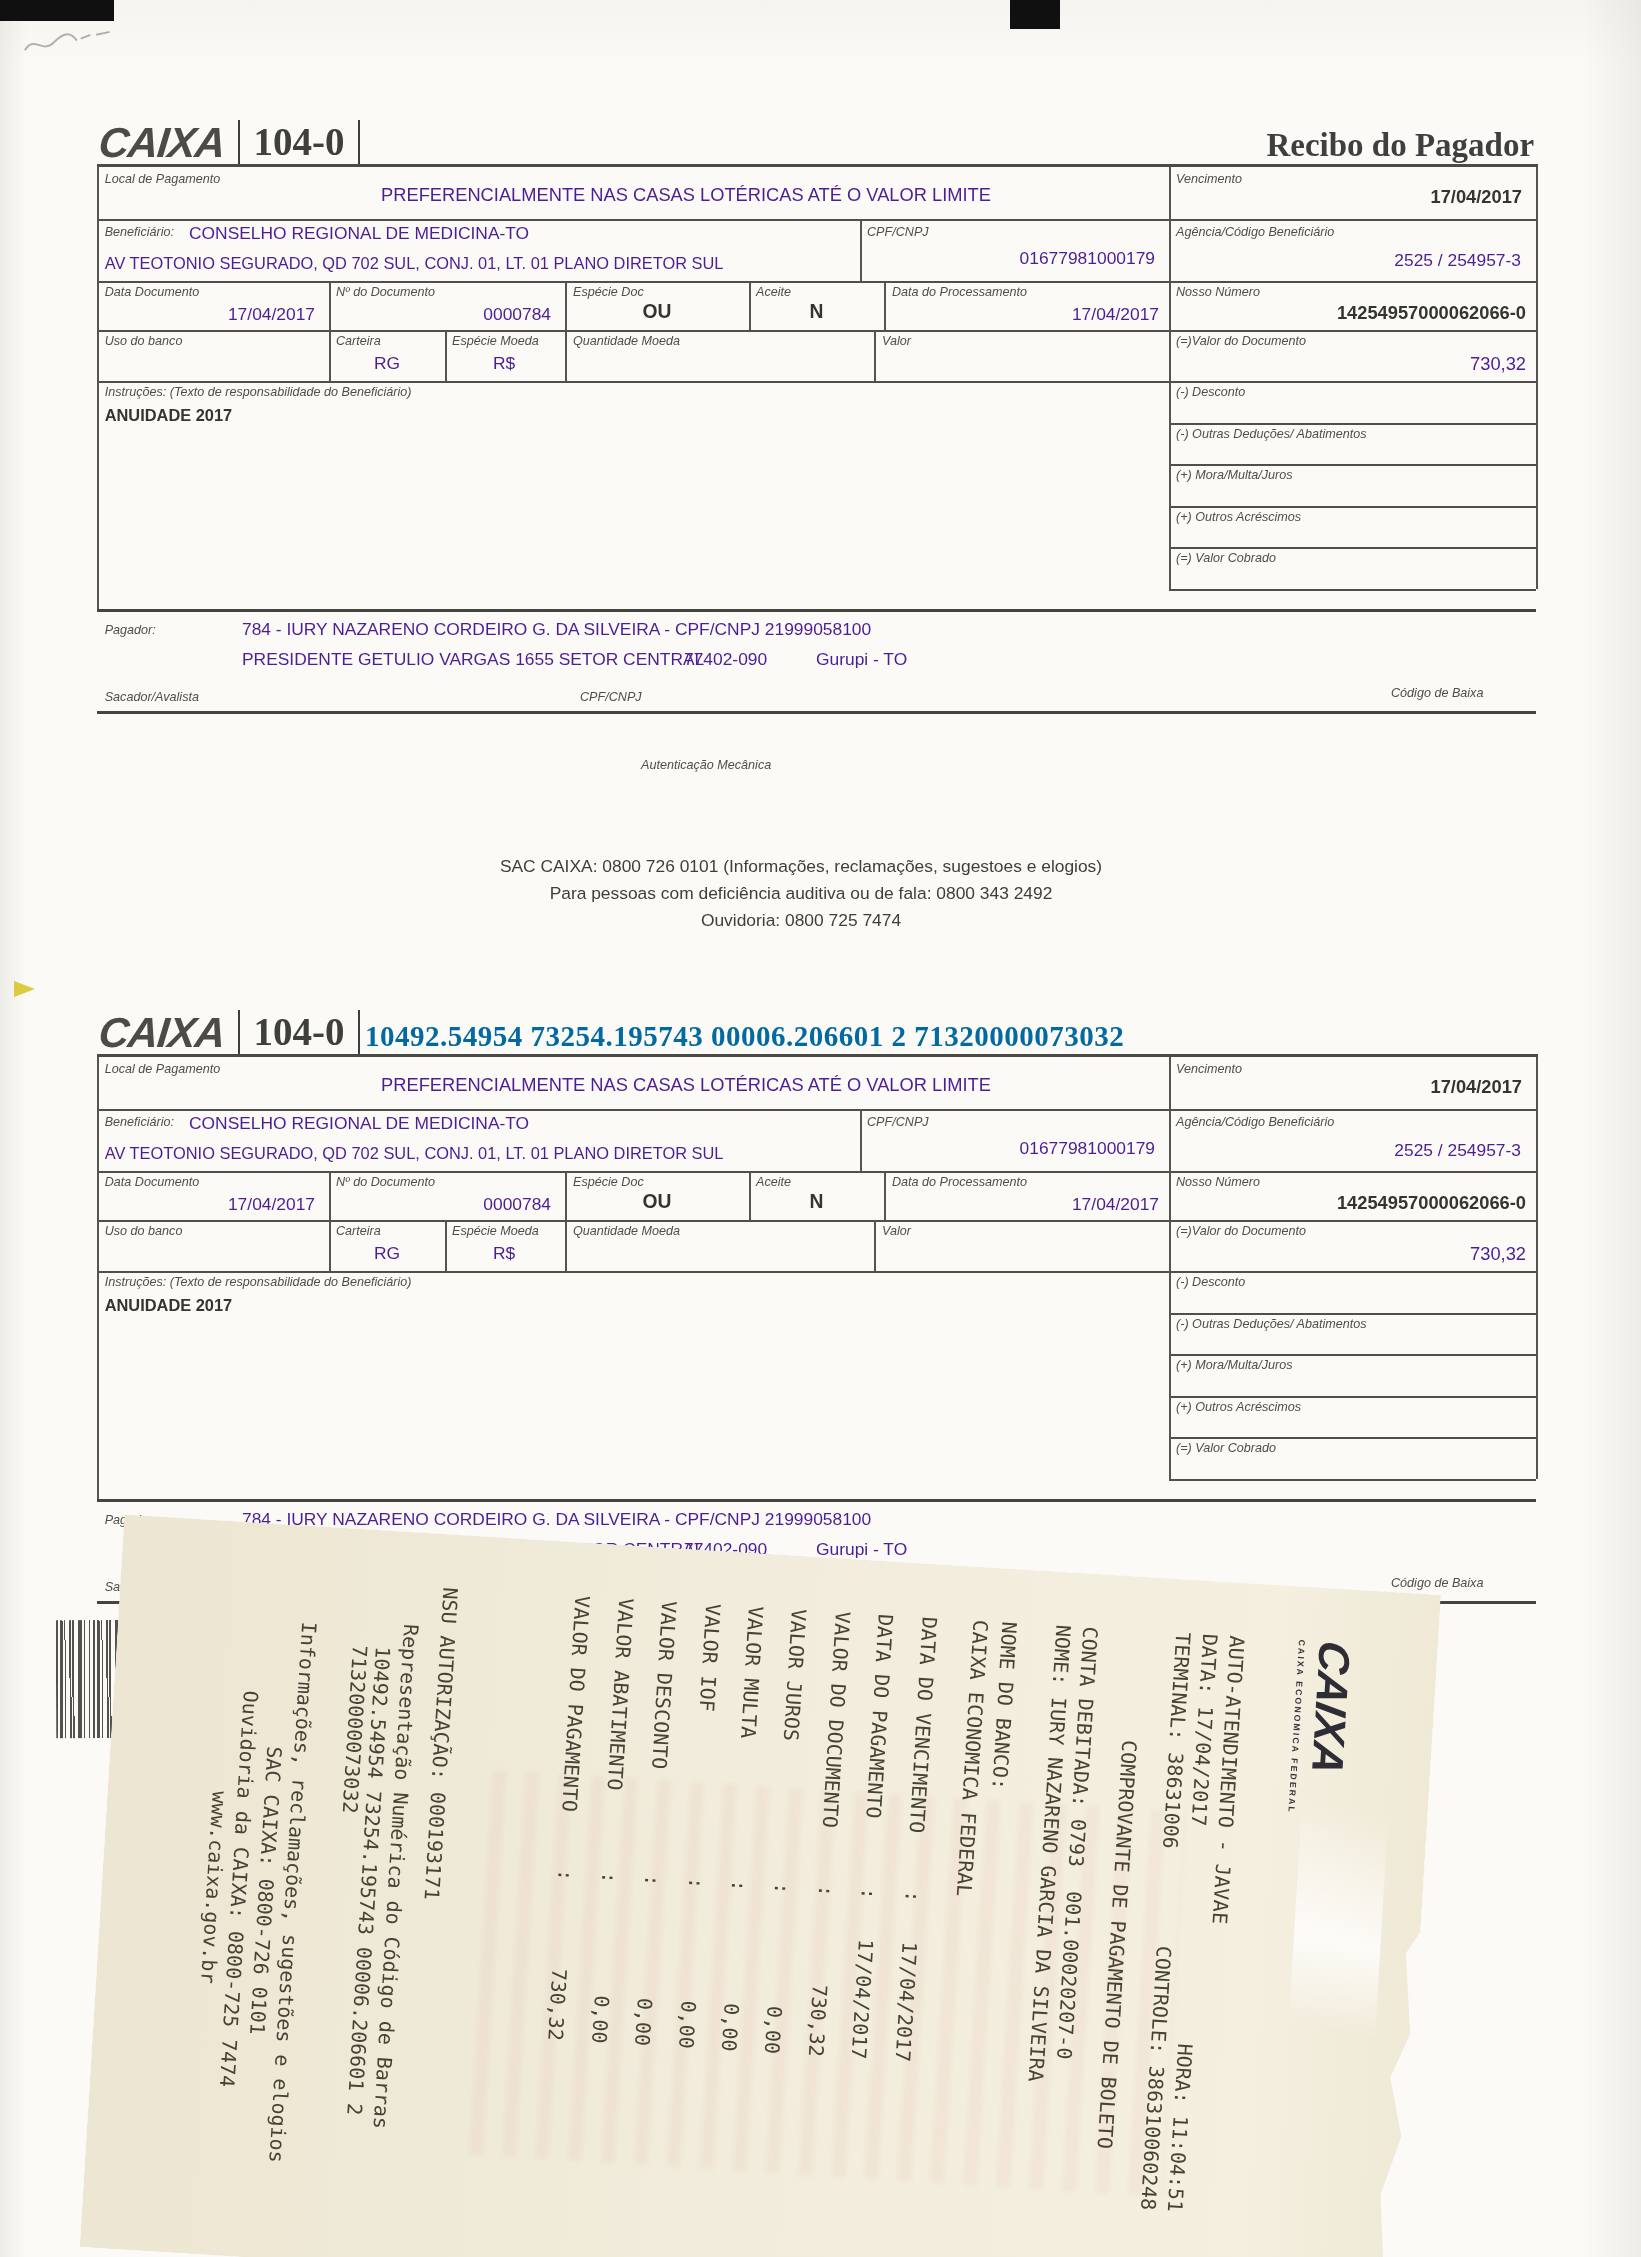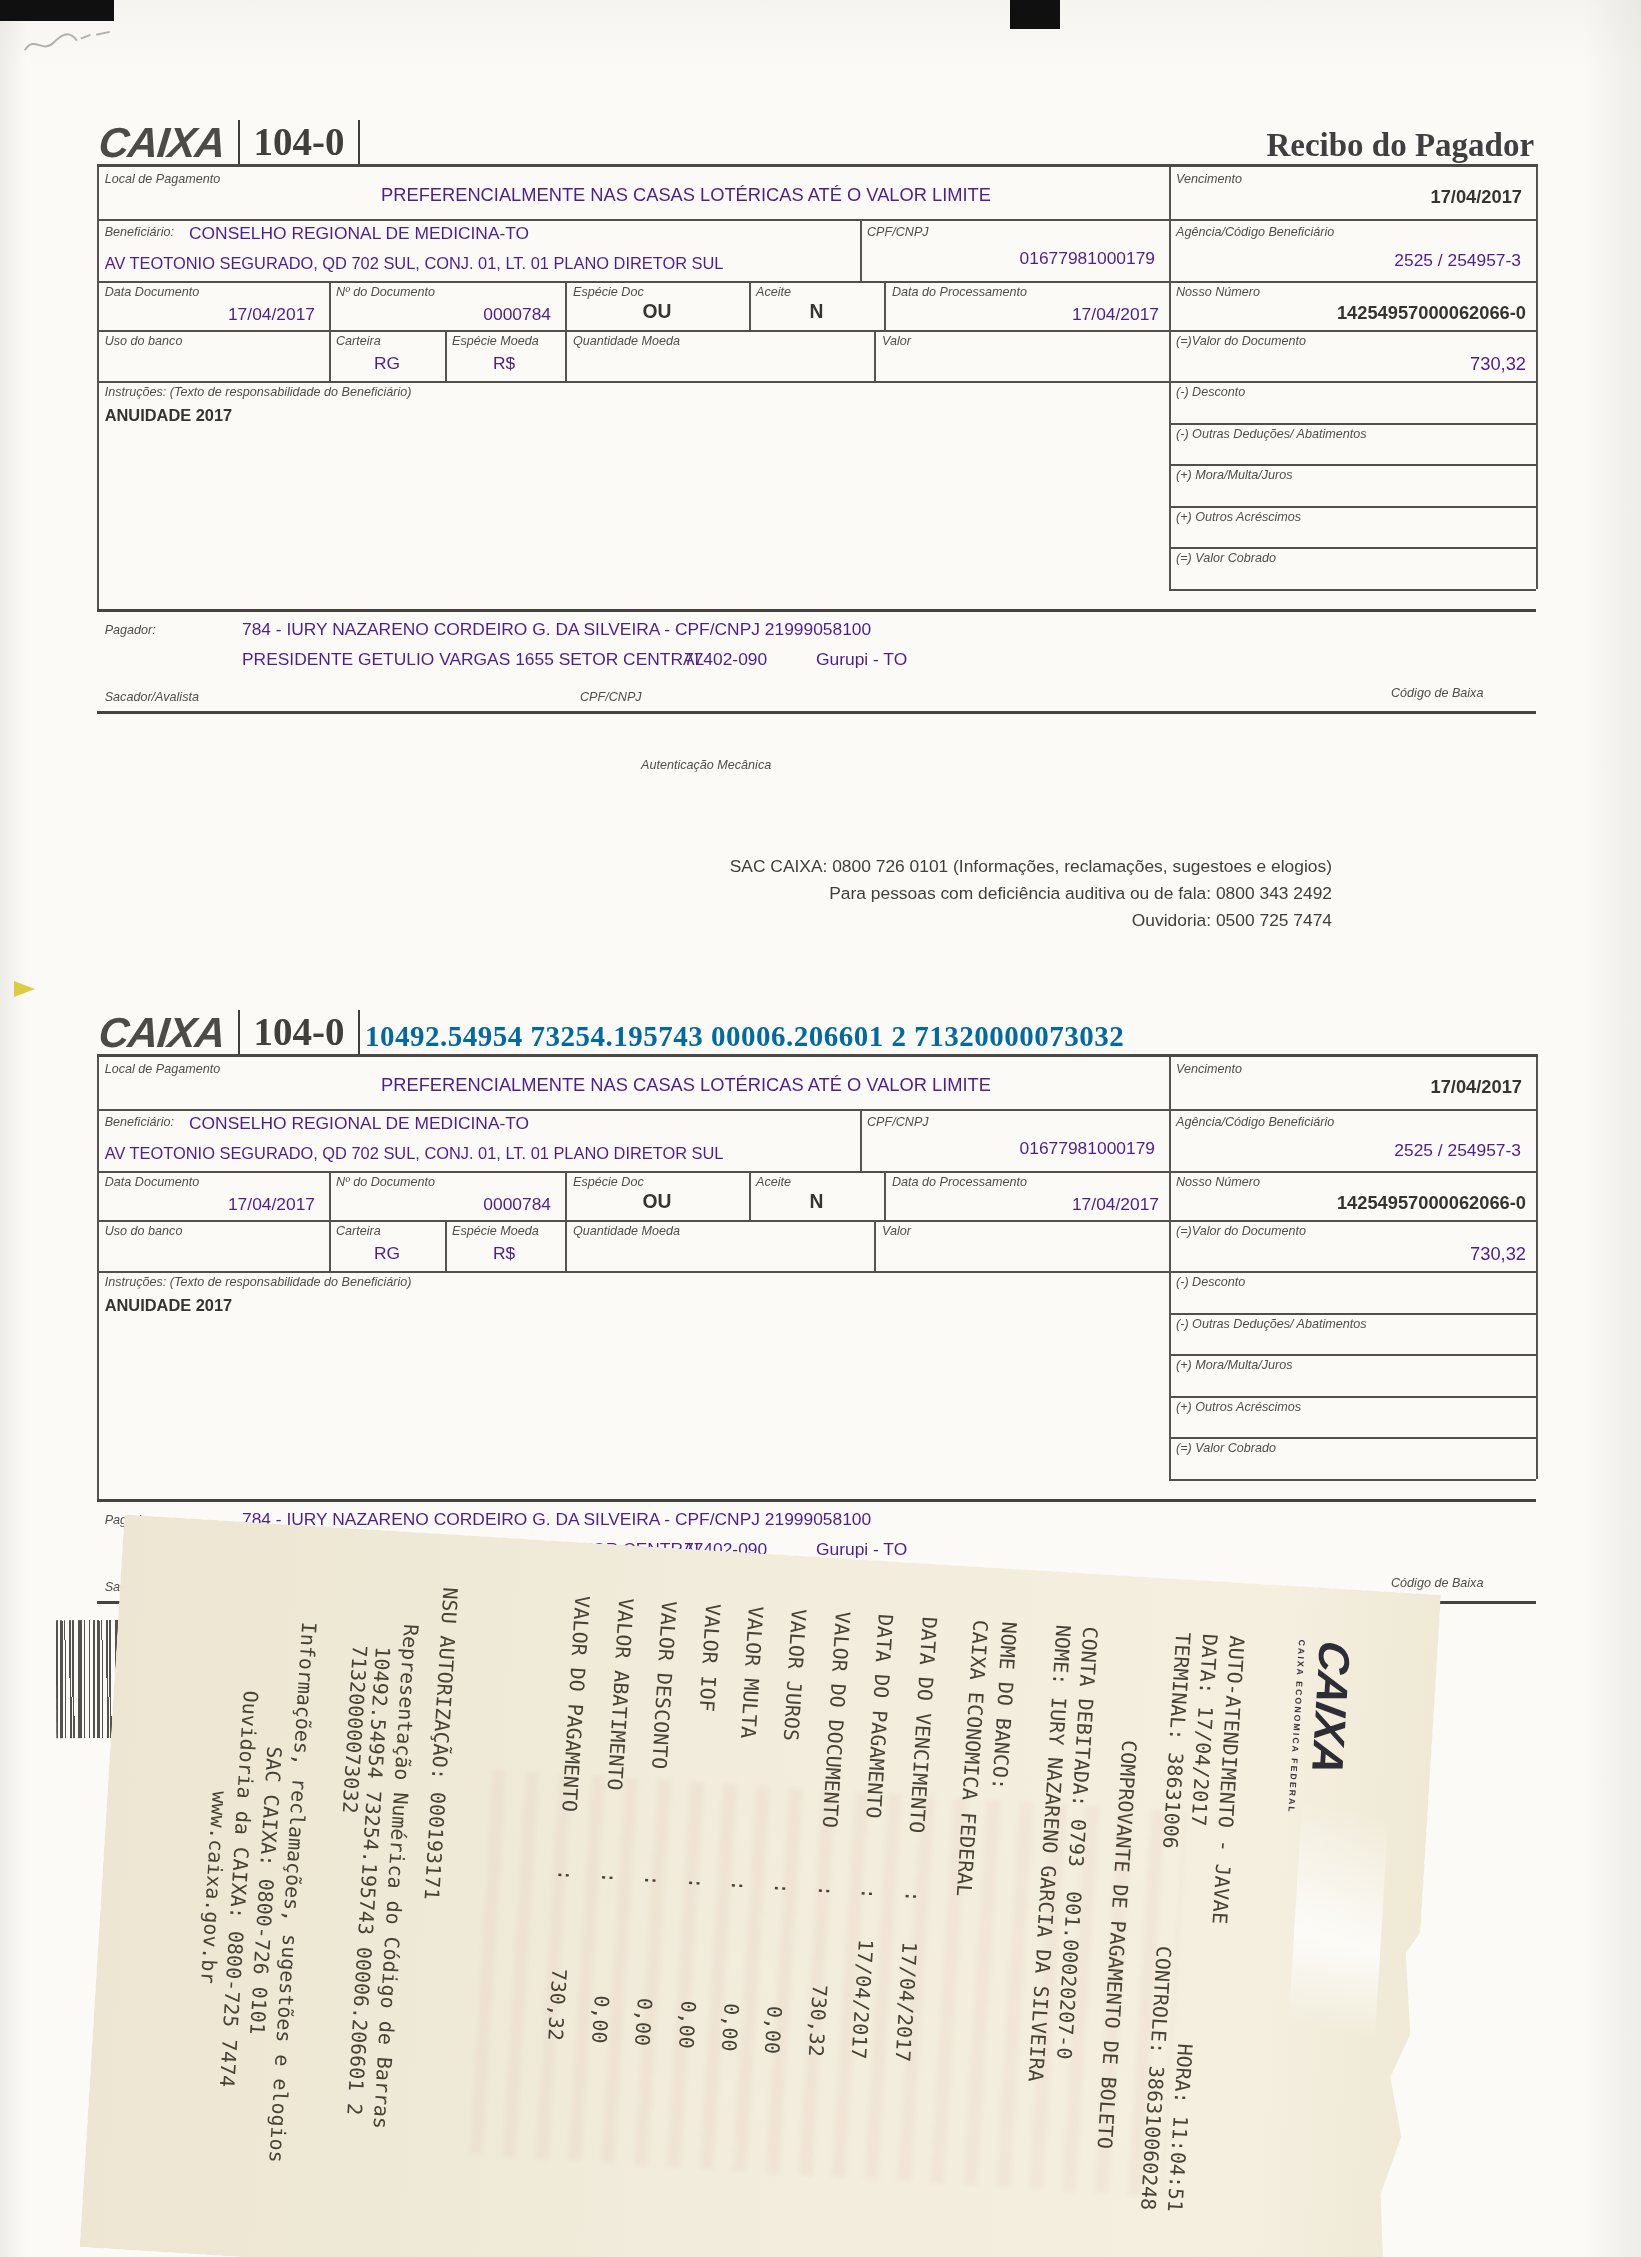--- a/index.html
+++ b/index.html
@@ -34,21 +34,21 @@
   .hr{left:1072px;width:367px;}
   .vl{position:absolute;width:1.9px;background:#55544f;}
   .lb{position:absolute;font:italic 12.6px/1.15 "Liberation Sans",sans-serif;color:#4e4e4a;white-space:nowrap;}
   .vv{position:absolute;font:16.4px/1.2 "Liberation Sans",sans-serif;color:#4c1d95;white-space:nowrap;}
   .v18{font-size:17.4px;} .v19{font-size:18.3px;} .v20{font-size:19.3px;}
   .vb{font-weight:700;color:#343431;}
   .tr{text-align:right;} .tc{text-align:center;}
   .autent{position:absolute;font:italic 12.6px "Liberation Sans",sans-serif;color:#4e4e4a;margin-top:28px;}
   .ficha-t{font:700 16.4px "Liberation Sans",sans-serif;color:#343431;font-style:normal;margin-left:58px;}
   
-  .sac-block{position:absolute;left:0;width:1062px;text-align:right;color:#3e3e3b;
+  .sac-block{position:absolute;left:0;width:1062px;text-align:center;color:#3e3e3b;
     font:17.4px/1.55 "Liberation Sans",sans-serif;}
   
   .barcode{position:absolute;left:56px;top:1618px;width:861px;height:118px;opacity:.88;
     transform:rotate(-.3deg);
     background-image:repeating-linear-gradient(90deg,
       #3c3b37 0 1.9px,transparent 1.9px 3.9px,#3c3b37 3.9px 6.8px,transparent 6.8px 8.7px,
       #3c3b37 8.7px 9.7px,transparent 9.7px 13.5px,#3c3b37 13.5px 15.4px,transparent 15.4px 16.4px,
       #3c3b37 16.4px 18.3px,transparent 18.3px 22px,#3c3b37 22px 26px,transparent 26px 28px,
       #3c3b37 28px 29px,transparent 29px 33px,#3c3b37 33px 34px,transparent 34px 37px);}
   
@@ -167,21 +167,21 @@
     <span class="lb" style="left:1294px;top:519px">Código de Baixa</span>
   </div>
   <div class="autent" style="left:544px;top:616px">
     <span>Autenticação Mecânica</span>
   </div>
 </div>
 
 <div class="sac-block" style="top:853px;left:270px">
   <div>SAC CAIXA: 0800 726 0101 (Informações, reclamações, sugestoes e elogios)</div>
   <div>Para pessoas com deficiência auditiva ou de fala: 0800 343 2492</div>
-  <div>Ouvidoria: 0500 725 7474</div>
+  <div>Ouvidoria: 0800 725 7474</div>
 </div>
 
 <div class="boleto" style="top:1004px">
   <div class="b-head">
     <span class="logo-caixa">CAIXA</span>
     <span class="bank-code">104-0</span>
     <span class="digitable">10492.54954 73254.195743 00006.206601 2 71320000073032</span>
   </div>
   <div class="b-table" style="height:555px">
     <div class="hl" style="top:52px"></div>

